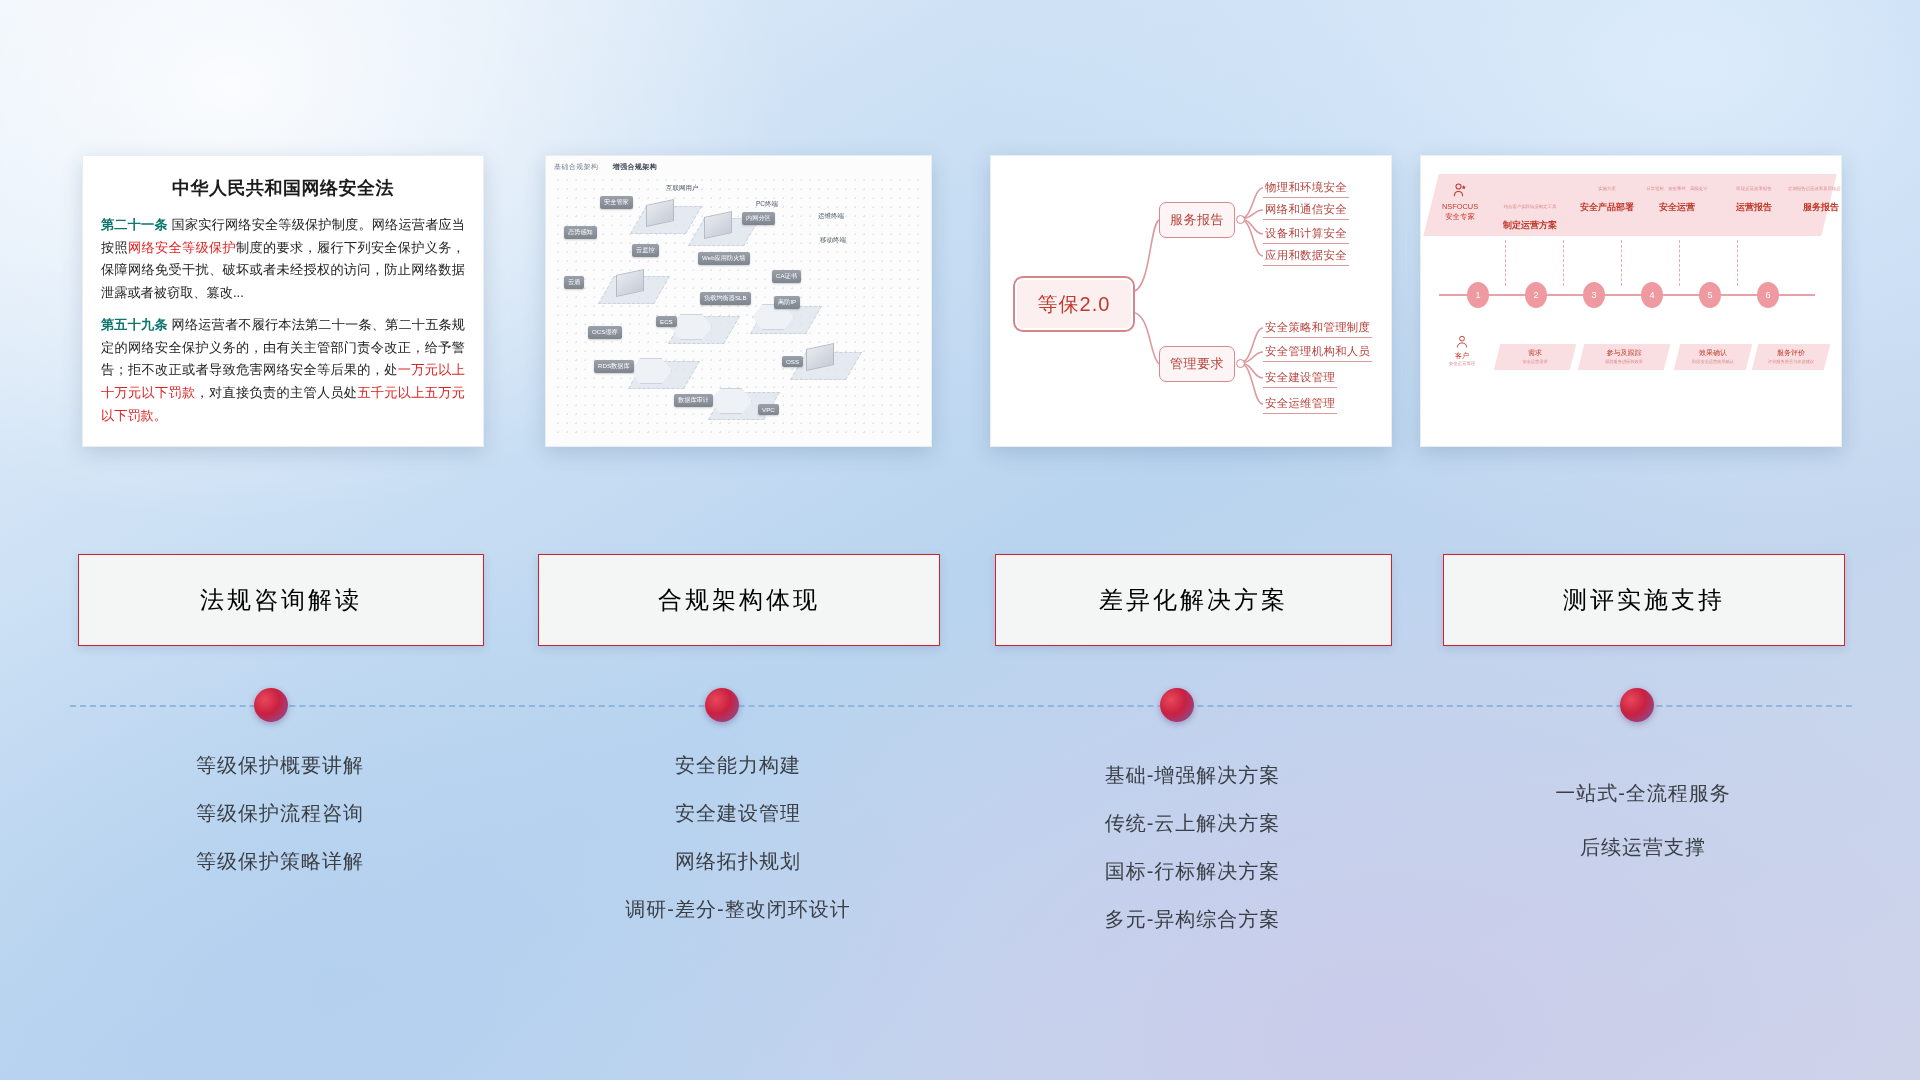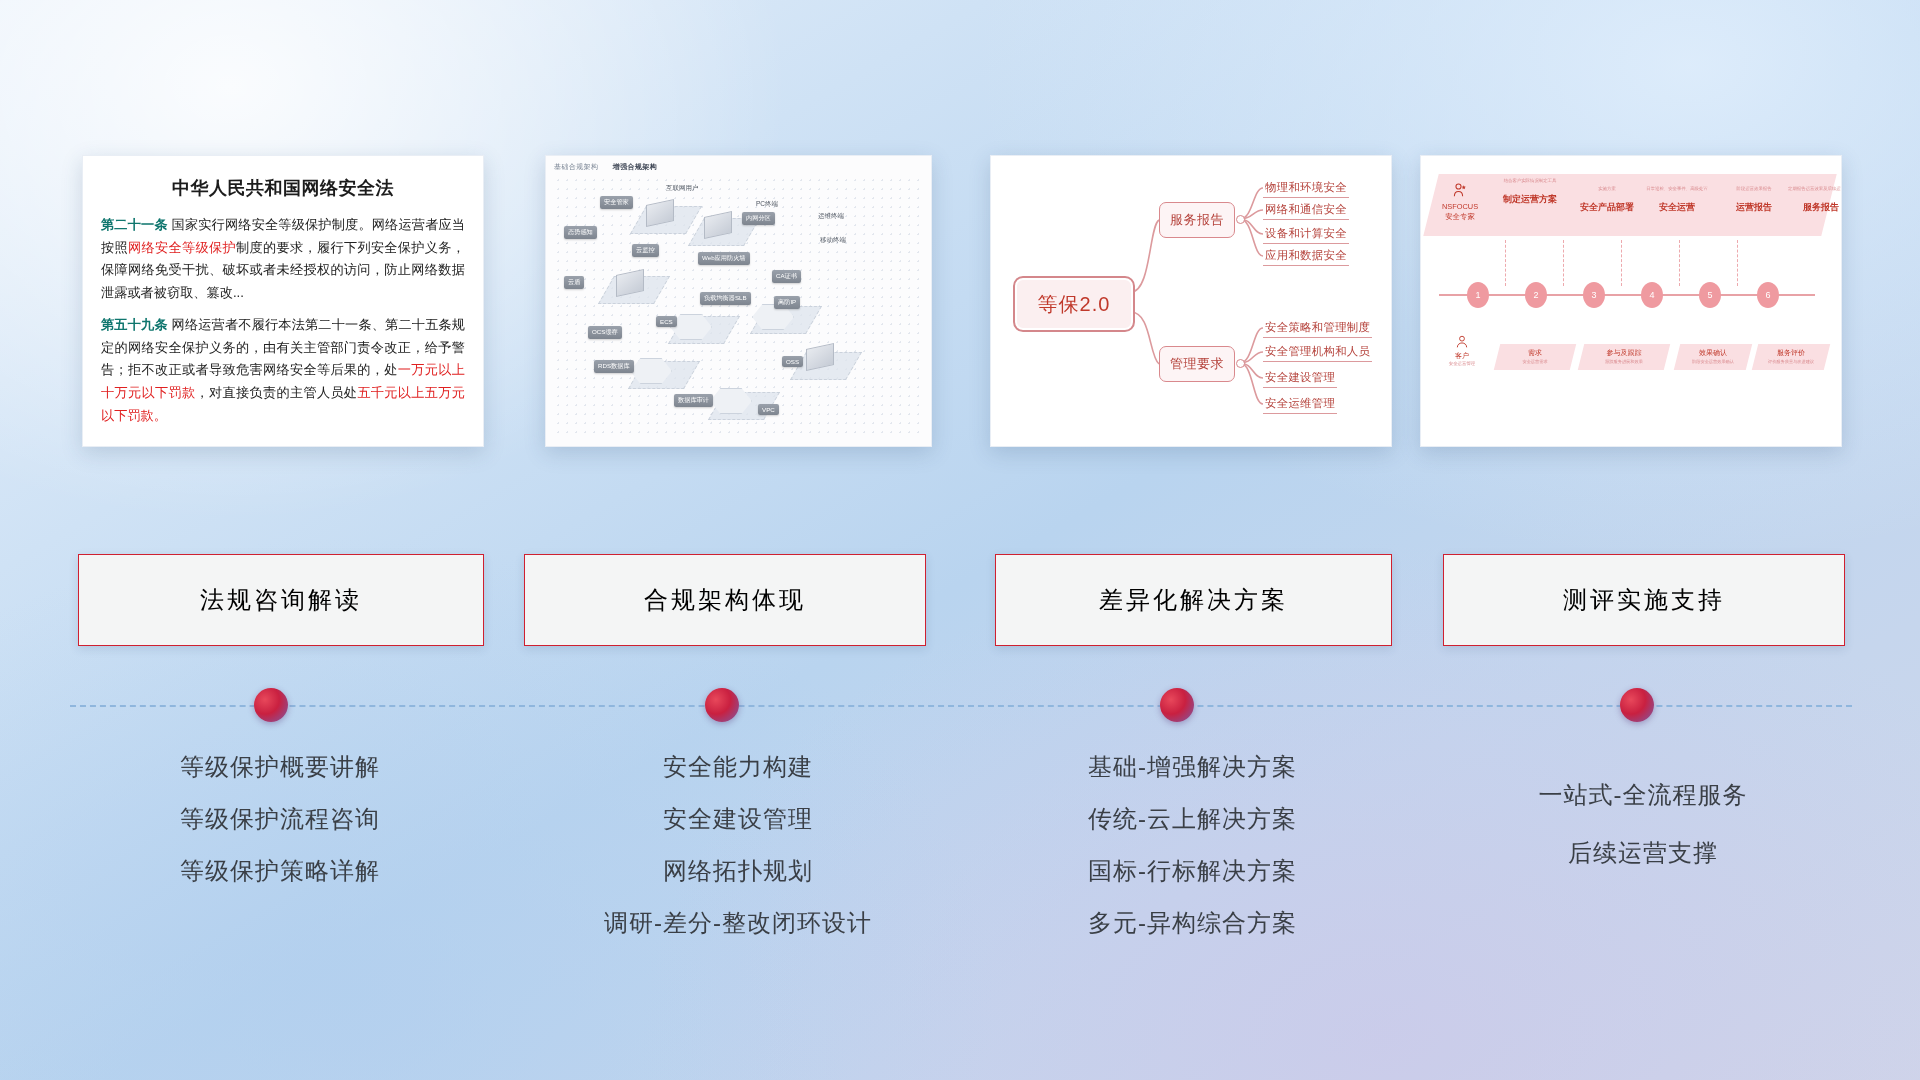--- a/index.html
+++ b/index.html
@@ -129,21 +129,21 @@
   
   .heads{position:absolute;left:0;top:0;width:1920px;height:1080px;}
   .head{
     position:absolute;top:554px;height:90px;
     background:#f4f5f5;border:1.6px solid #cf2030;
     display:flex;align-items:center;justify-content:center;
     box-shadow:0 3px 9px rgba(40,70,110,.14);
   }
   .head span{font-size:24px;color:#000000;letter-spacing:3px;font-weight:400;}
   #head1{left:78px;width:404px;}
-  #head2{left:524px;width:400px;text-align:center;}
+  #head2{left:538px;width:400px;text-align:center;}
   #head3{left:995px;width:395px;}
   #head4{left:1443px;width:400px;}
 
   
   .tl{
     position:absolute;left:70px;top:705px;width:1782px;height:0;
     border-top:2px dashed #8fb6dd;
   }
   .node-dot{
     position:absolute;top:688px;width:34px;height:34px;border-radius:50%;
@@ -152,26 +152,26 @@
   }
   #dot1{left:254px;}
   #dot2{left:705px;}
   #dot3{left:1160px;}
   #dot4{left:1620px;}
 
   
   .lists{position:absolute;left:0;top:745px;width:1920px;}
   .col{position:absolute;text-align:center;}
   .col .item{
-    font-size:24px;color:#3a3f46;line-height:1;margin-bottom:28px;letter-spacing:1px;
+    font-size:20px;color:#3a3f46;line-height:1;margin-bottom:28px;letter-spacing:1px;
     white-space:nowrap;
   }
   #col1{left:78px;width:404px;top:10px;}
   #col2{left:538px;width:400px;top:10px;}
-  #col3{left:995px;width:395px;top:10px;}
+  #col3{left:995px;width:395px;top:20px;}
   #col4{left:1443px;width:400px;top:38px;}
   #col4 .item{margin-bottom:34px;}
 </style>
 </head>
 <body>
 
 <div class="stage">
 
   <div class="cards">
 
@@ -281,21 +281,21 @@
         <div class="expert" style="top:26px;">
           <svg width="18" height="18" viewBox="0 0 24 24">
             <circle cx="10" cy="6" r="3.4" fill="none" stroke="#c0392b" stroke-width="1.4"></circle>
             <path d="M4.5 19c0-4 2.6-6.4 5.5-6.4s5.5 2.4 5.5 6.4" fill="none" stroke="#c0392b" stroke-width="1.4"></path>
             <path d="M17 4.4l.8 1.7 1.9.25-1.4 1.3.35 1.9L17 8.6l-1.65.95.35-1.9-1.4-1.3 1.9-.25z" fill="#c0392b"></path>
           </svg>
           <div>NSFOCUS</div>
           <div>安全专家</div>
         </div>
 
-        <div class="phase" style="left:68px;top:22px;width:82px;text-align:center;">
+        <div class="phase" style="left:68px;top:48px;width:82px;text-align:center;">
           <span class="tiny">结合客户实际情况制定工具</span>
           <span class="big">制定运营方案</span>
         </div>
         <div class="phase" style="left:150px;top:30px;width:72px;">
           <span class="tiny">实施方案</span>
           <span class="big">安全产品部署</span>
         </div>
         <div class="phase" style="left:208px;top:30px;width:96px;">
           <span class="tiny">日常巡检、安全事件、高级处置</span>
           <span class="big">安全运营</span>

